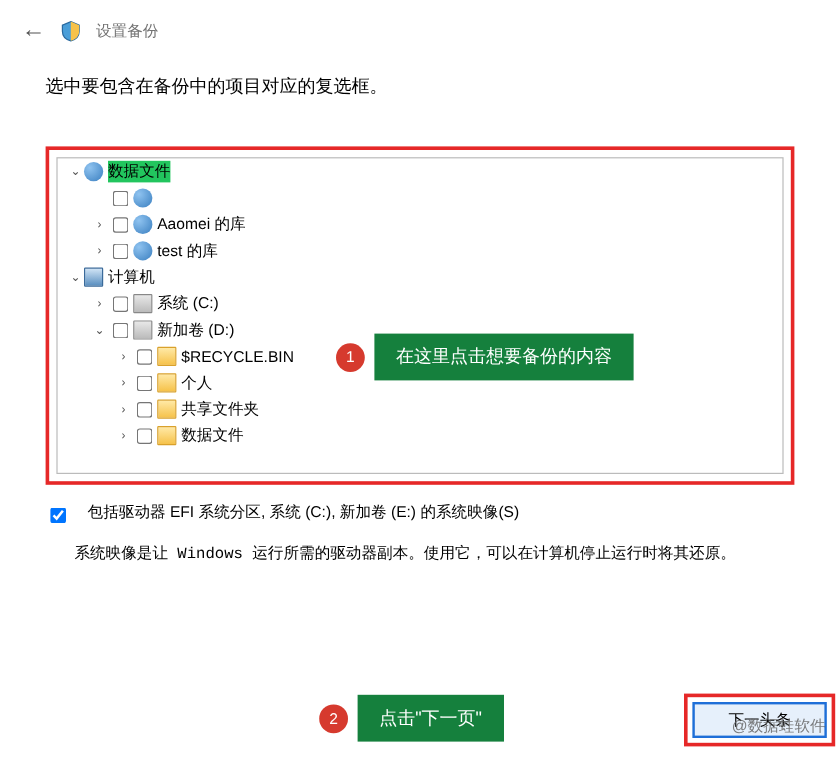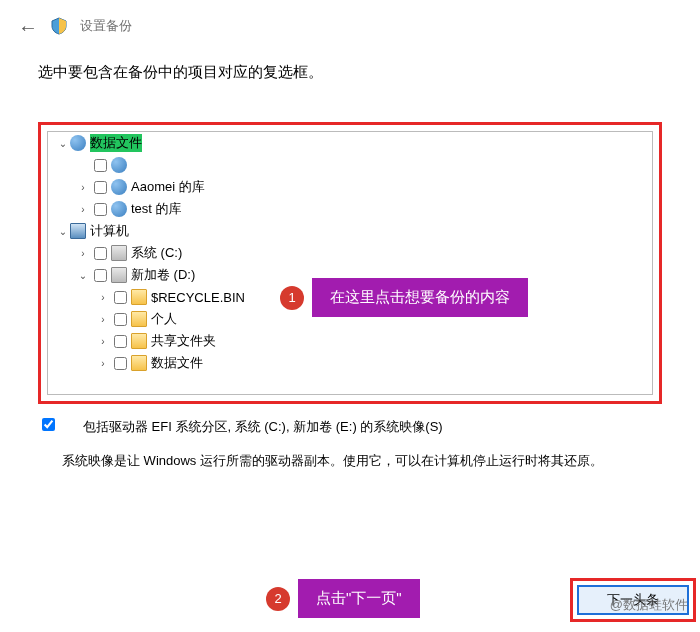--- a/index.html
+++ b/index.html
@@ -105,40 +105,41 @@
       background: #d63a2e;
       color: #fff;
       font-size: 13px;
       display: flex;
       align-items: center;
       justify-content: center;
       margin-right: 8px;
       flex-shrink: 0;
     }
     .callout-box {
-      background: #a21caf;
+      background: #15803d;
       color: #fff;
       font-size: 15px;
       padding: 10px 18px;
       text-align: right;
     }
     .callout1 { top: 278px; left: 280px; }
     .below-tree {
       margin-top: 14px;
     }
     .sys-image-check {
       display: flex;
-      align-items: flex-start;
-      gap: 24px;
+      align-items: flex-end;
+      gap: 14px;
       font-size: 13px;
     }
     .sys-desc {
       margin-top: 16px;
       margin-left: 24px;
       font-size: 13px;
+      font-family: Liberation Mono, monospace;
     }
     .footer {
       position: absolute;
       bottom: 10px;
       right: 0;
       display: flex;
       align-items: flex-end;
     }
     .next-outer {
       border: 3px solid #e62828;

